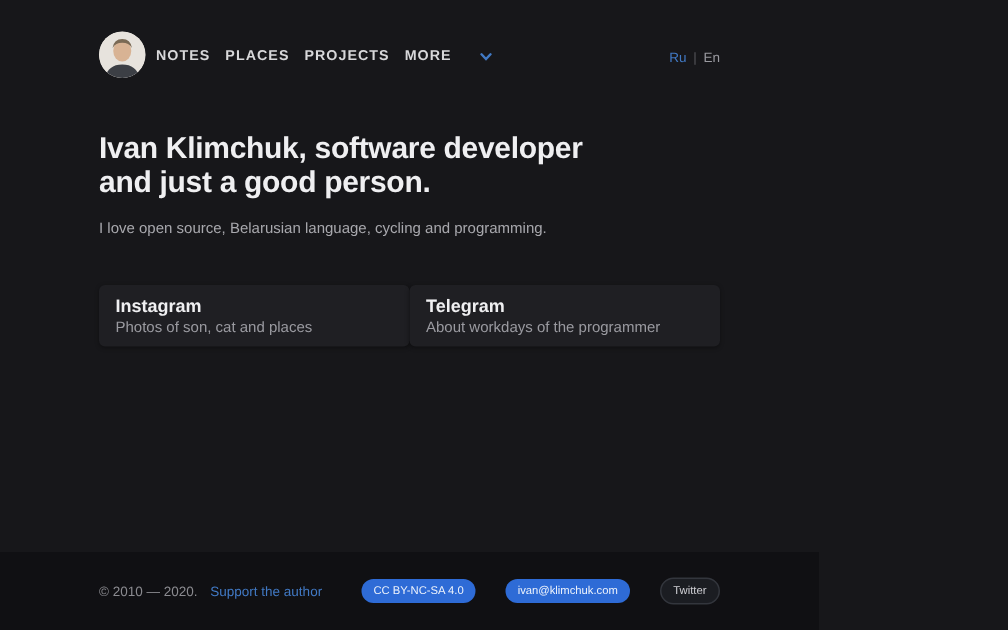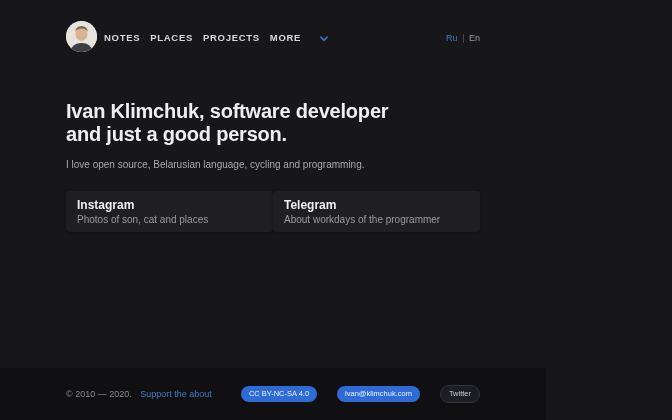--- a/index.html
+++ b/index.html
@@ -34,31 +34,31 @@
 
   .lang { font-size: 9px; color: #8b8b90; margin-top: 2px; }
   .lang a { text-decoration: none; cursor: pointer; }
   .lang .lang-ru { color: #4179c4; }
   .lang .lang-en { color: #9a9aa0; }
   .lang .sep { color: #55555a; margin: 0 2px; }
 
   
   .main { flex: 1 1 auto; padding: 0 66px; }
   h1 {
-    margin-top: 48px;
+    margin-top: 36px;
     font-size: 20px; line-height: 23px; font-weight: bold;
     letter-spacing: -0.2px; color: #efeff1;
   }
   .subtitle {
     margin-top: 13px;
     font-size: 10px; color: #a8a8ad;
   }
 
   
-  .cards { display: flex; margin-top: 21px; }
+  .cards { display: flex; margin-top: 32px; }
   .card {
     flex: 1 1 0; height: 41px;
     background: #1f1f23;
     border-radius: 4px;
     padding: 7px 11px;
     text-decoration: none; display: block; cursor: pointer;
     box-shadow: 0 1px 3px rgba(0,0,0,0.35);
   }
   .card-title { font-size: 12px; font-weight: bold; color: #efeff1; line-height: 14px; }
   .card-desc { font-size: 10px; color: #9a9aa0; line-height: 13px; margin-top: 1px; }
@@ -132,21 +132,21 @@
       <a class="card">
         <div class="card-title">Telegram</div>
         <div class="card-desc">About workdays of the programmer</div>
       </a>
     </div>
   </main>
 
   <footer class="footer">
     <div class="footer-left">
       <span>© 2010 — 2020.</span>
-      <a class="support-link">Support the about</a>
+      <a class="support-link">Support the author</a>
     </div>
     <div class="footer-badges">
       <a class="badge badge-blue">CC BY-NC-SA 4.0</a>
       <a class="badge badge-blue">ivan@klimchuk.com</a>
       <a class="badge badge-dark">Twitter</a>
     </div>
   </footer>
 
 </div>
 

